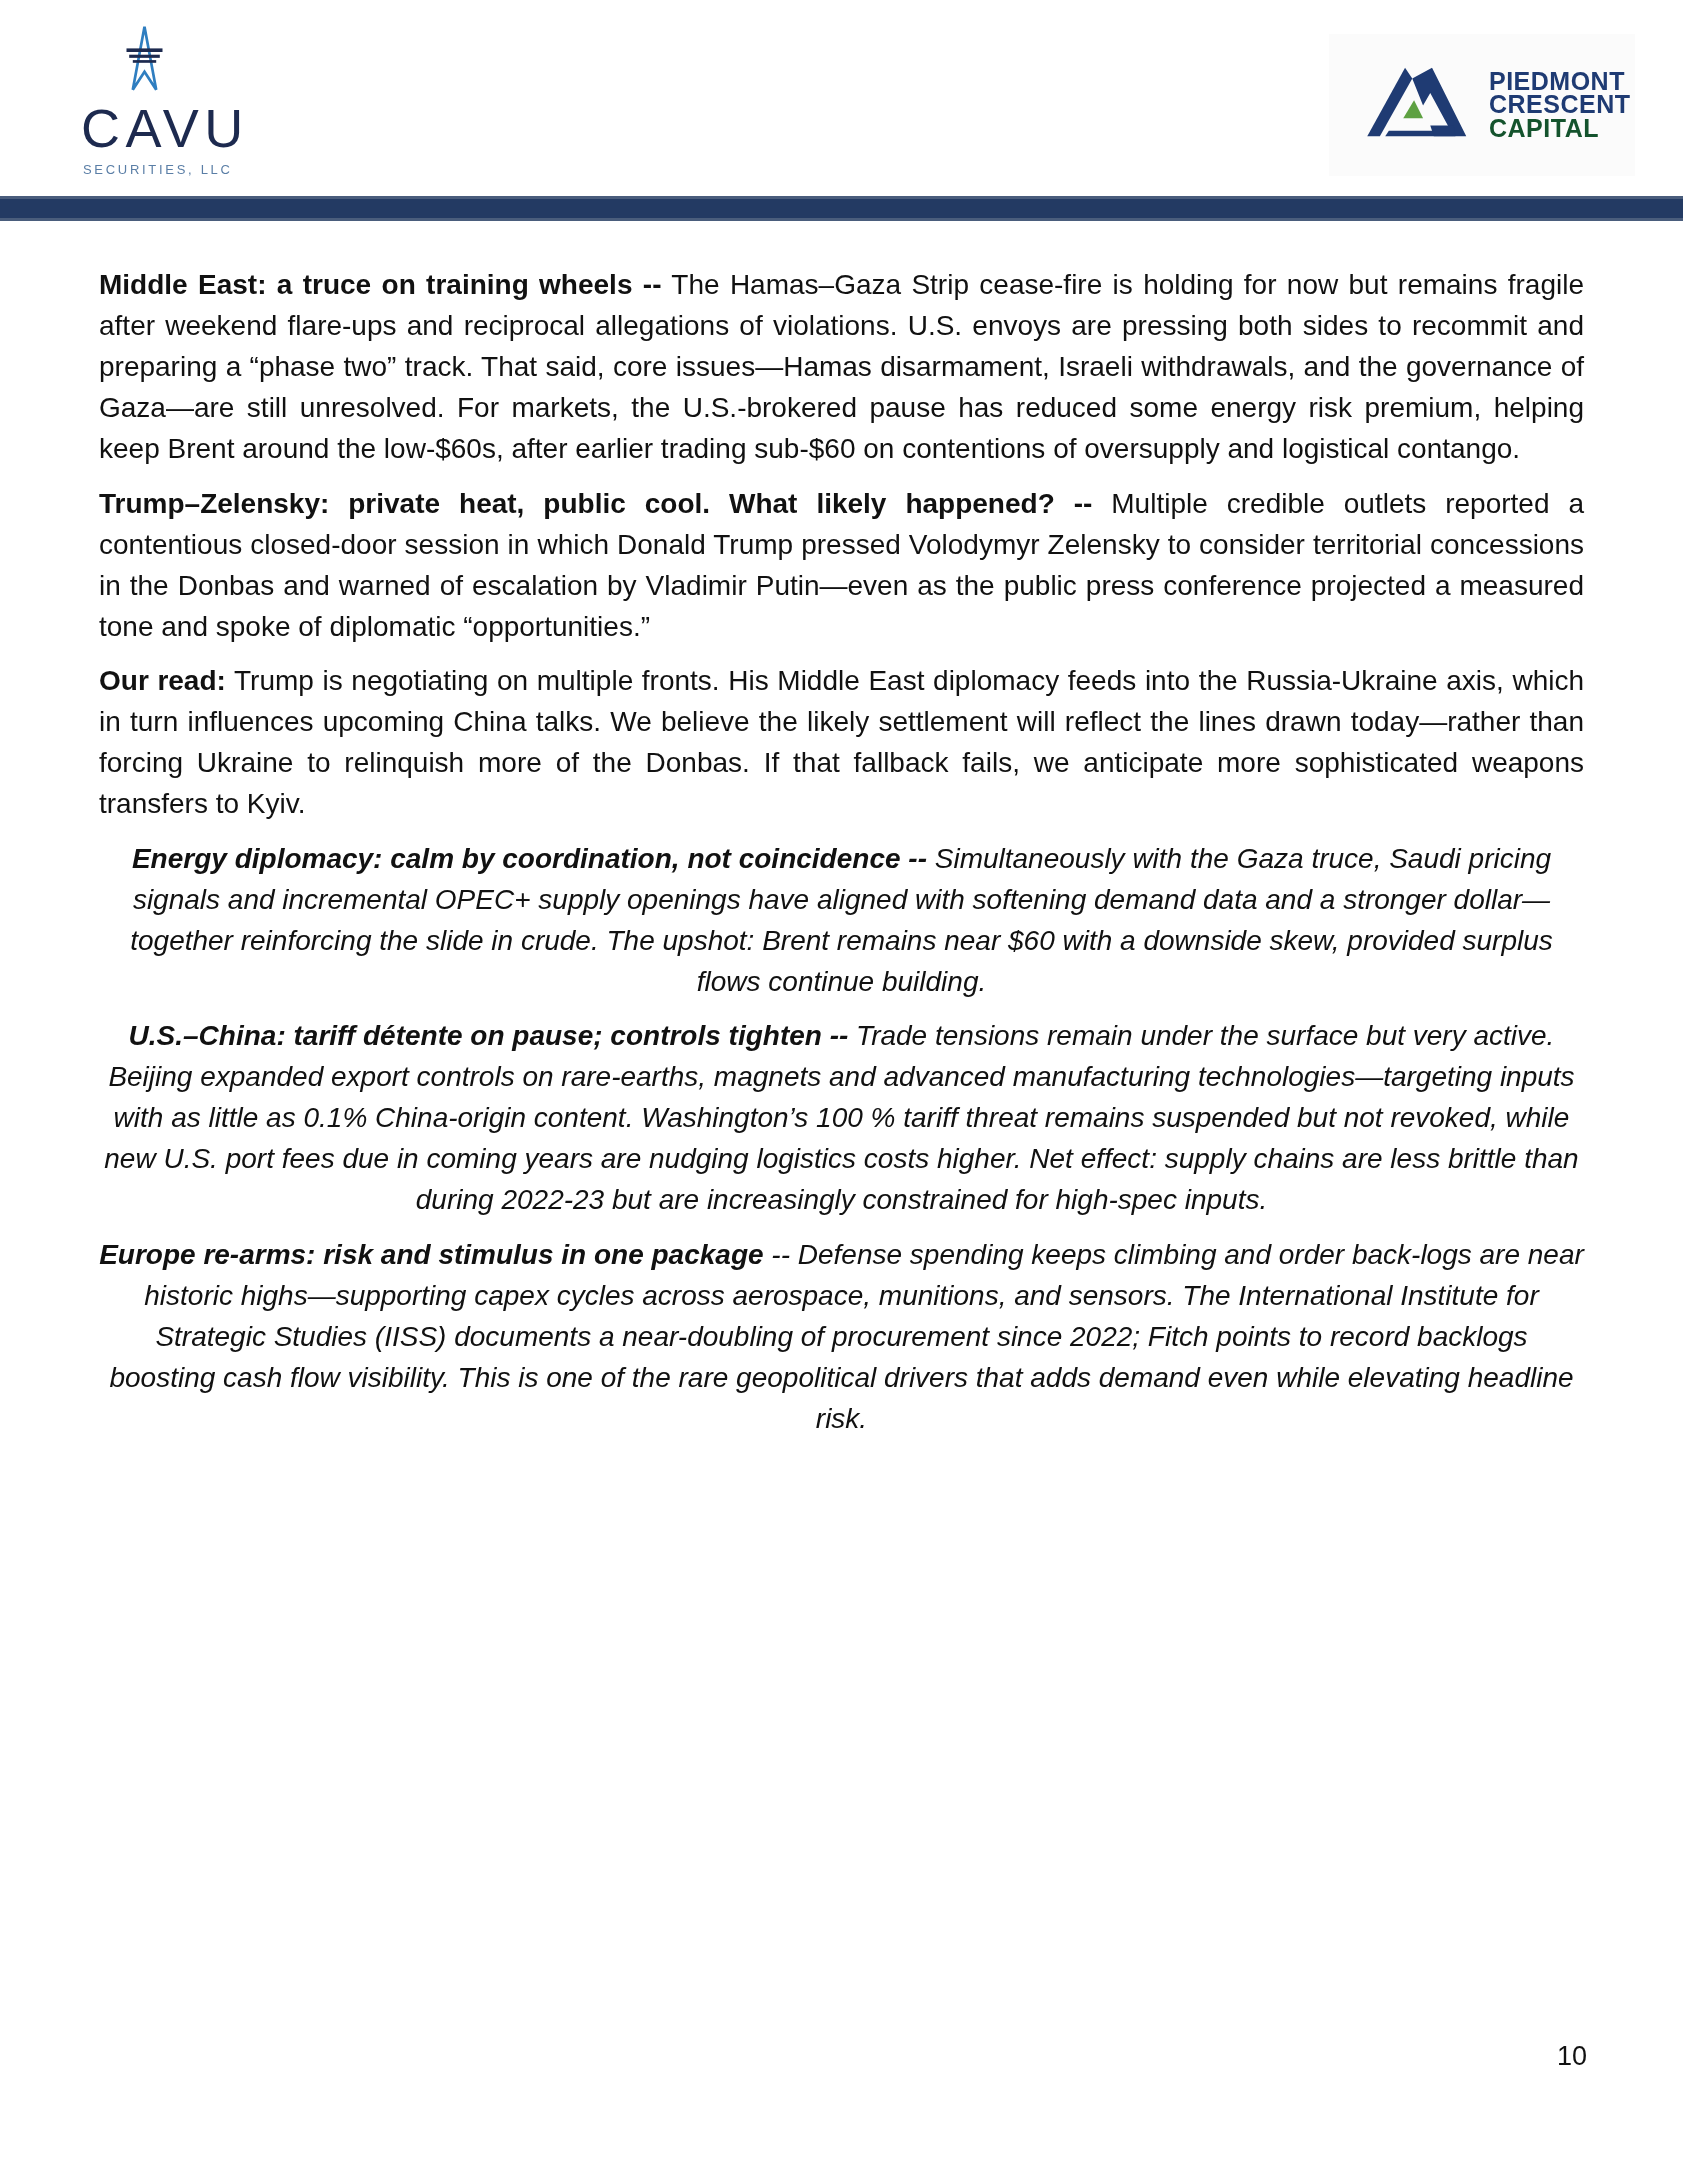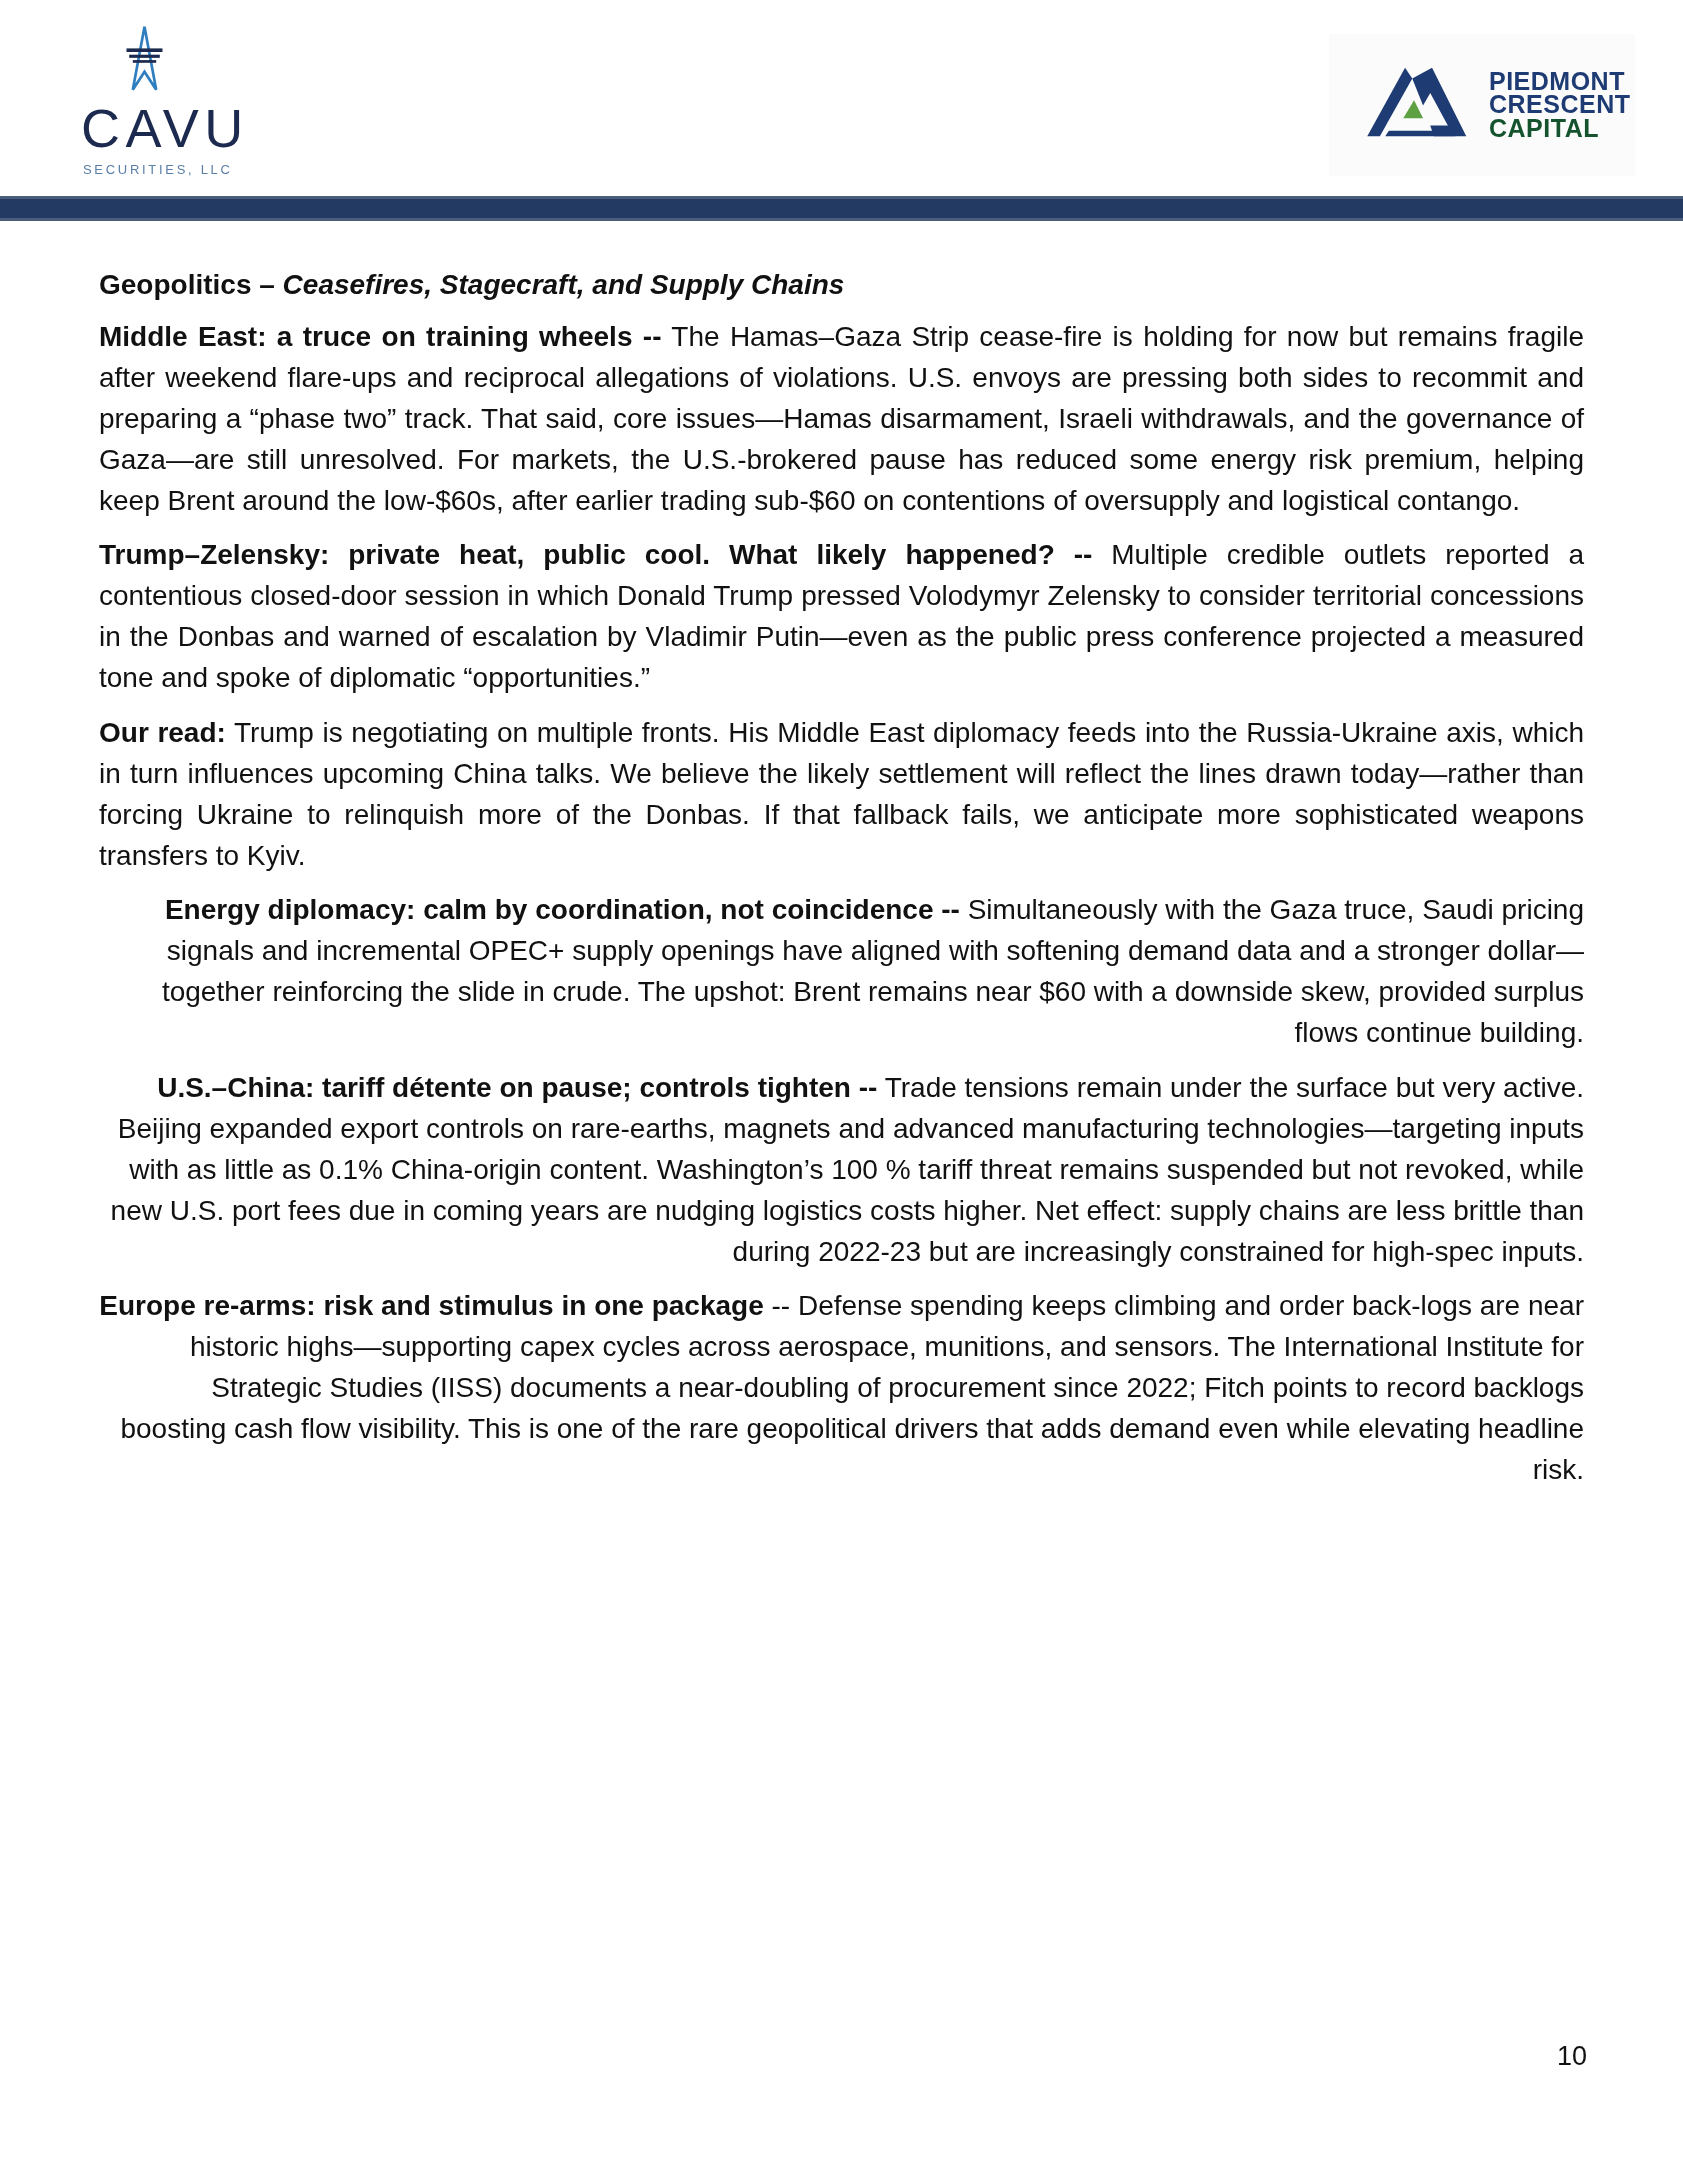--- a/index.html
+++ b/index.html
@@ -12,21 +12,21 @@
   .cavu-sub { position:absolute; left:38px; top:144px; font-size:13px; letter-spacing:2.7px; color:#5a7ea6; }
   .pcc-logo { position:absolute; left:1329px; top:34px; width:306px; height:142px; background:#fbfbfb; }
   .pcc-mark { position:absolute; left:38px; top:32px; width:104px; height:72px; }
   .pcc-text { position:absolute; left:160px; top:36px; font-weight:bold; font-size:25px; line-height:23.4px; letter-spacing:0.5px; }
   .pcc-text .l1, .pcc-text .l2 { color:#1f3b73; }
   .pcc-text .l3 { color:#14532d; }
   .band { position:absolute; left:0; top:196px; width:1683px; height:25px; background:#233a63;
           border-top:3.6px solid #4a5d7c; border-bottom:3.6px solid #4a5d7c; box-sizing:border-box; }
   .content { position:absolute; left:99px; top:264px; width:1485px; font-size:28px; line-height:41px; }
   .content p { margin:0 0 13.5px 0; text-align:justify; }
-  .content p.left { text-align:right; }
+  .content p.left { text-align:center;font-style:italic; }
   .h1, .h2 { font-weight:bold; margin:0; line-height:41px; }
   .h2 { margin-bottom:10.8px; }
   .h2 i { font-style:italic; }
   b { font-weight:bold; }
   .page-num { position:absolute; right:96px; top:2041px; font-size:27px;text-align:right; }
 </style>
 </head>
 <body>
 
 <div class="cavu-logo">
@@ -51,21 +51,20 @@
   <div class="pcc-text">
     <div class="l1">PIEDMONT</div>
     <div class="l2">CRESCENT</div>
     <div class="l3">CAPITAL</div>
   </div>
 </div>
 
 <div class="band"></div>
 
 <div class="content">
-  <div class="h2"><span>Geopolitics – </span><i>Ceasefires, Stagecraft, and Supply Chains</i></div>
 
   <p><b>Middle East: a truce on training wheels --</b><span> The Hamas–Gaza Strip cease-fire is holding for now but remains fragile after weekend flare-ups and reciprocal allegations of violations. U.S. envoys are pressing both sides to recommit and preparing a “phase two” track. That said, core issues—Hamas disarmament, Israeli withdrawals, and the governance of Gaza—are still unresolved. For markets, the U.S.-brokered pause has reduced some energy risk premium, helping keep Brent around the low-$60s, after earlier trading sub-$60 on contentions of oversupply and logistical contango.</span></p>
   <p><b>Trump–Zelensky: private heat, public cool. What likely happened? --</b><span>  Multiple credible outlets reported a contentious closed-door session in which Donald Trump pressed Volodymyr Zelensky to consider territorial concessions in the Donbas and warned of escalation by Vladimir Putin—even as the public press conference projected a measured tone and spoke of diplomatic “opportunities.”</span></p>
   <p><b>Our read:</b><span> Trump is negotiating on multiple fronts. His Middle East diplomacy feeds into the Russia-Ukraine axis, which in turn influences upcoming China talks. We believe the likely settlement will reflect the lines drawn today—rather than forcing Ukraine to relinquish more of the Donbas. If that fallback fails, we anticipate more sophisticated weapons transfers to Kyiv.</span></p>
   <p class="left"><b>Energy diplomacy: calm by coordination, not coincidence --</b><span> Simultaneously with the Gaza truce, Saudi pricing signals and incremental OPEC+ supply openings have aligned with softening demand data and a stronger dollar—together reinforcing the slide in crude. The upshot: Brent remains near $60 with a downside skew, provided surplus flows continue building.</span></p>
   <p class="left"><b>U.S.–China: tariff détente on pause; controls tighten --</b><span>  Trade tensions remain under the surface but very active. Beijing expanded export controls on rare-earths, magnets and advanced manufacturing technologies—targeting inputs with as little as 0.1% China-origin content. Washington’s 100 % tariff threat remains suspended but not revoked, while new U.S. port fees due in coming years are nudging logistics costs higher. Net effect: supply chains are less brittle than during 2022-23 but are increasingly constrained for high-spec inputs.</span></p>
   <p class="left"><b>Europe re-arms: risk and stimulus in one package</b><span> -- Defense spending keeps climbing and order back-logs are near historic highs—supporting capex cycles across aerospace, munitions, and sensors. The International Institute for Strategic Studies (IISS) documents a near-doubling of procurement since 2022; Fitch points to record backlogs boosting cash flow visibility. This is one of the rare geopolitical drivers that adds demand even while elevating headline risk.</span></p>
 </div>
 
 <div class="page-num">10</div>

